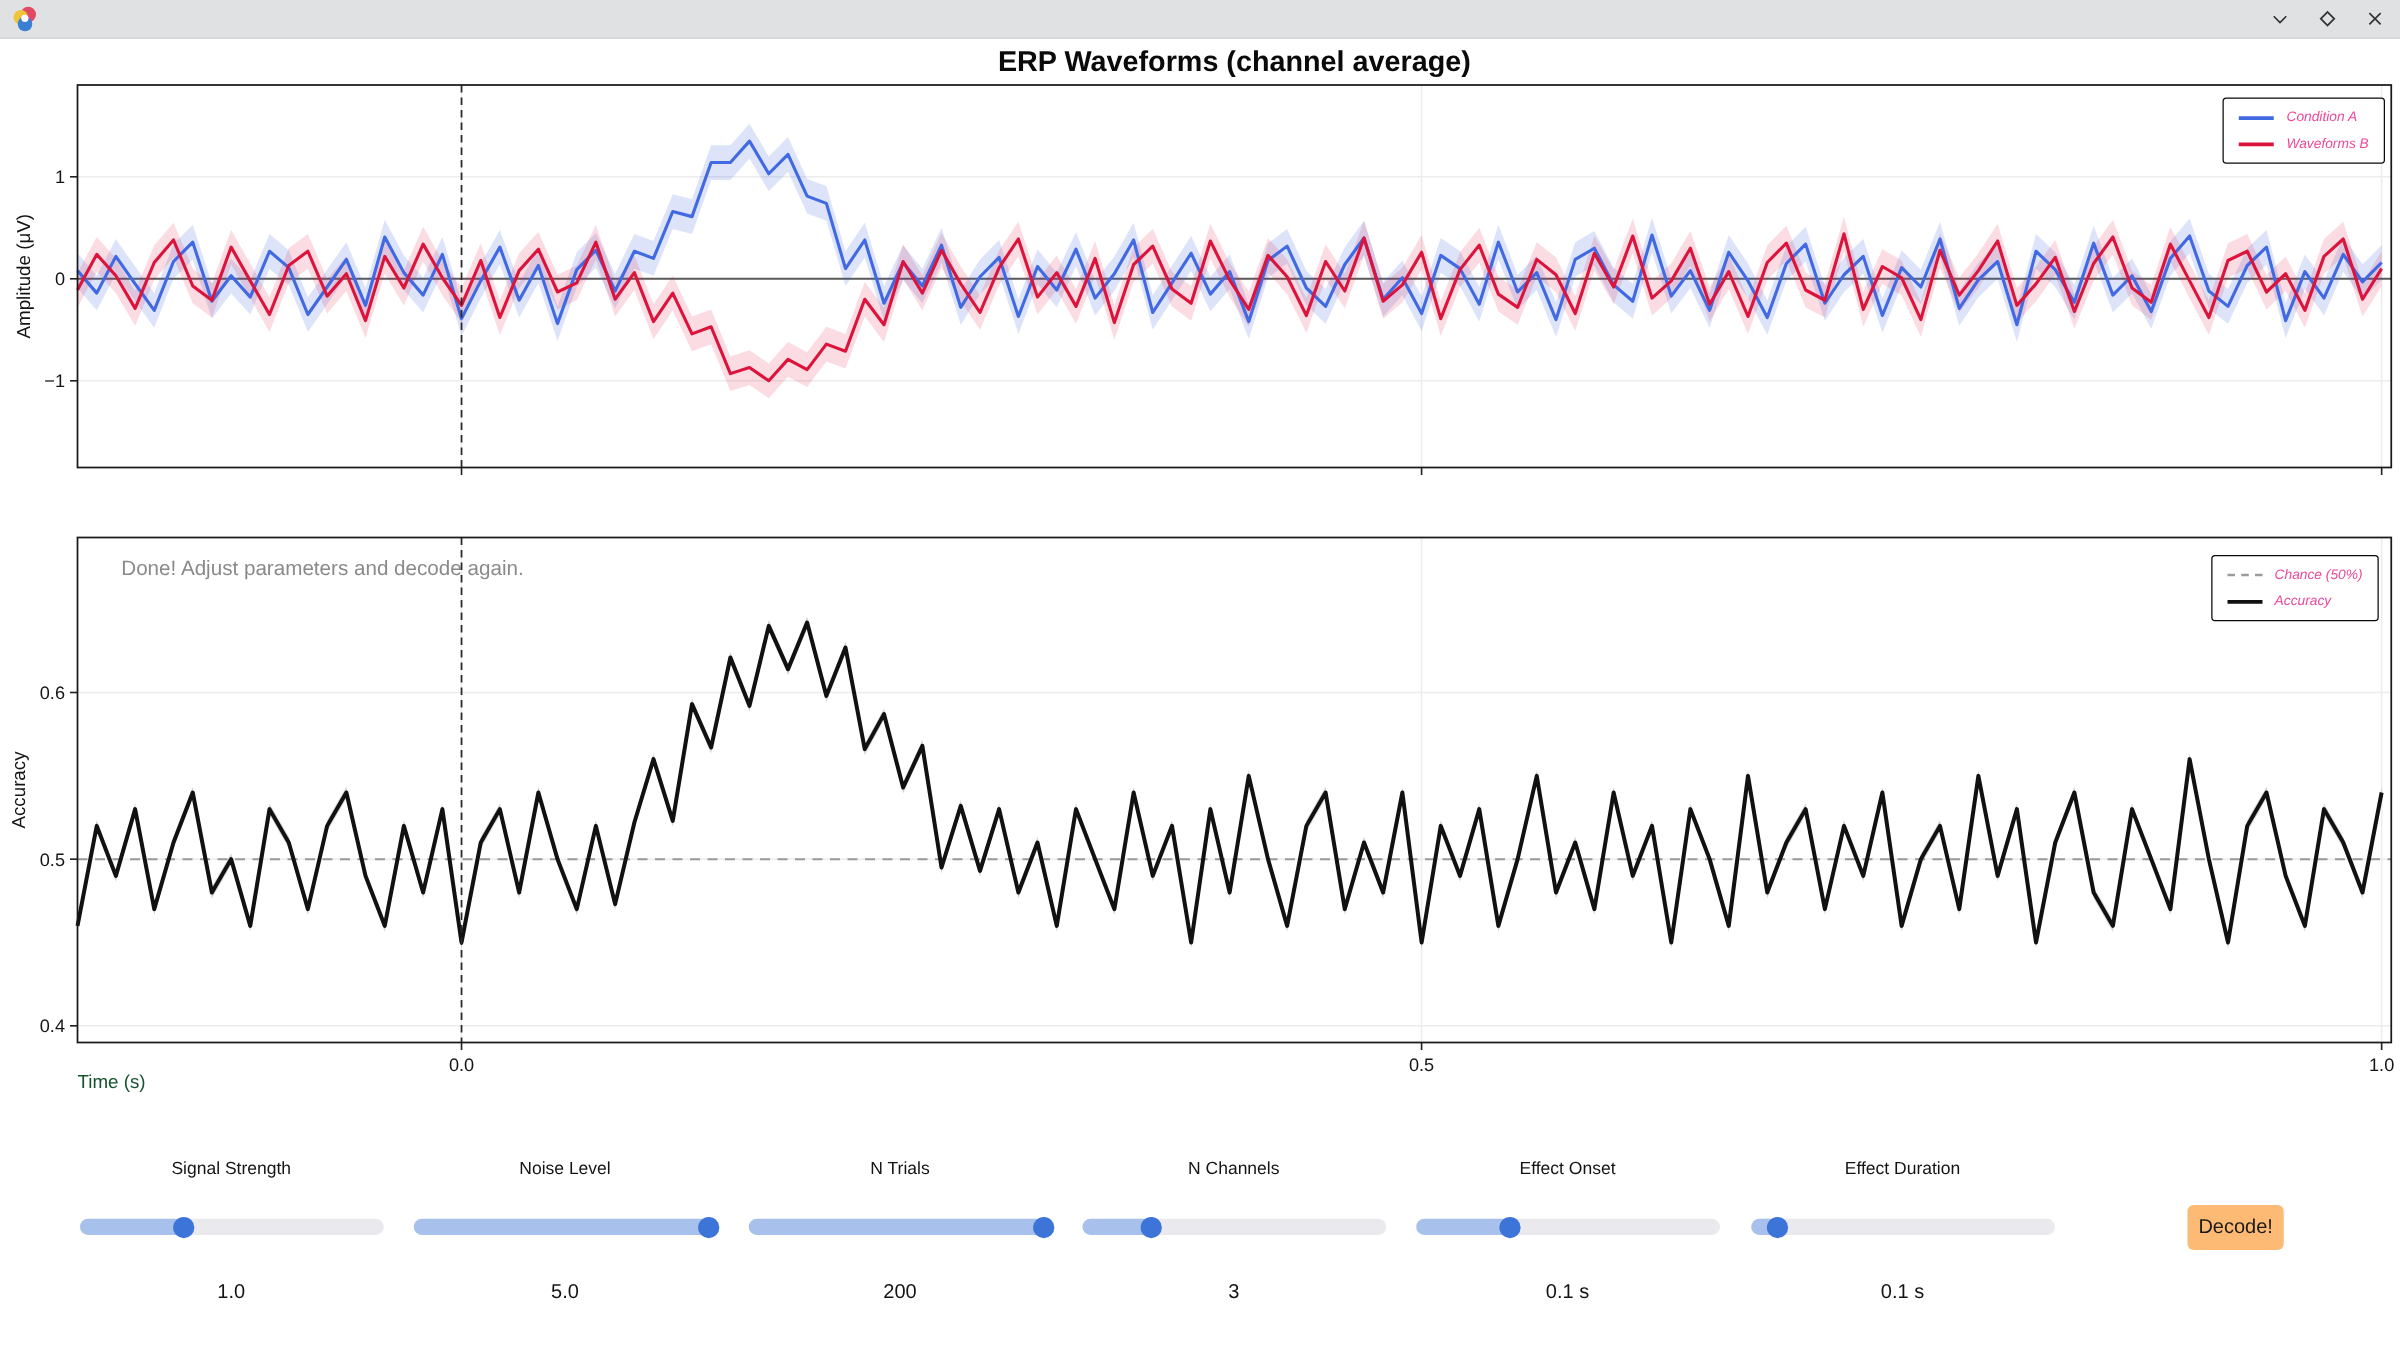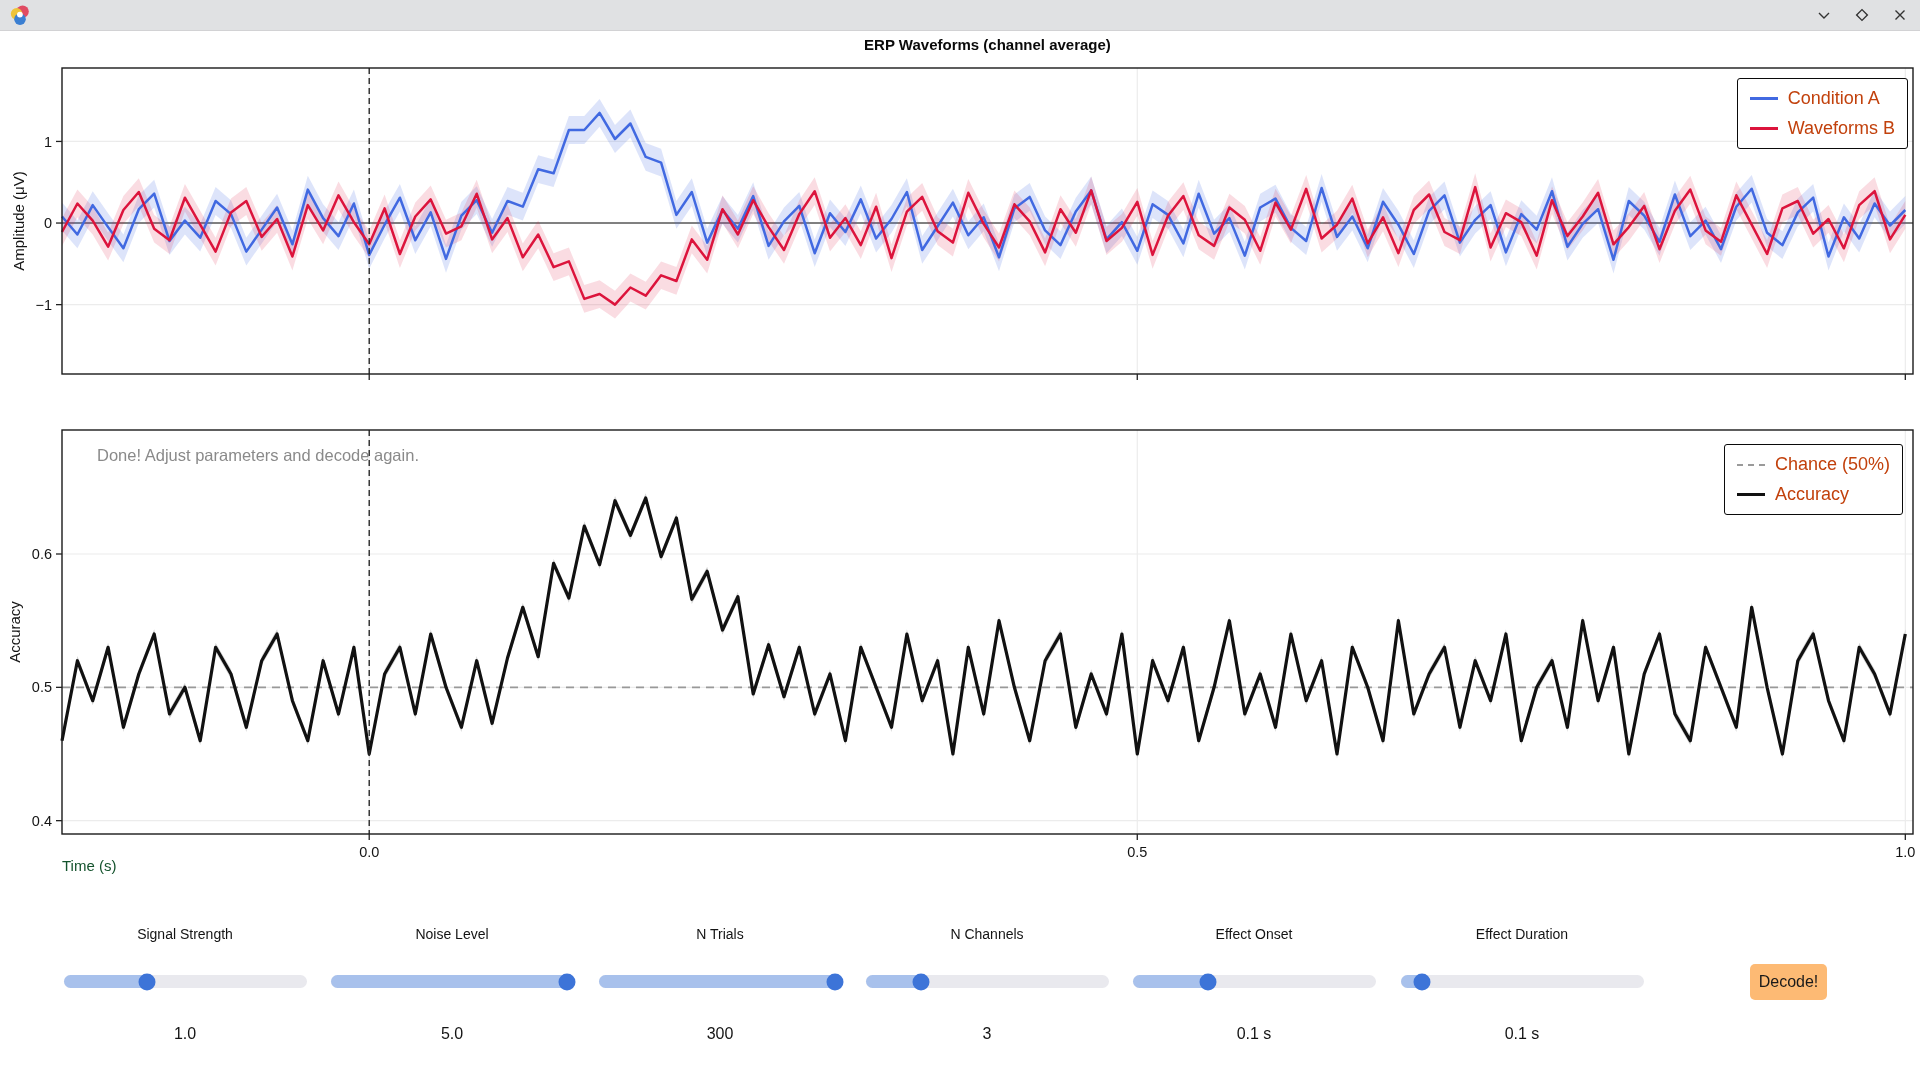--- a/index.html
+++ b/index.html
@@ -8,33 +8,33 @@
   
   .titlebar{position:absolute;left:0;top:0;width:1920px;height:30px;background:#e0e1e3;
             border-bottom:1px solid #d2d2d4;display:flex;align-items:center;}
   .tb-logo{position:absolute;left:9px;top:4px;width:22px;height:22px;}
   .tb-title{position:absolute;left:0;width:100%;text-align:center;font-size:15px;color:#3c3c3c;}
   .tb-controls{position:absolute;right:12px;top:0;height:30px;display:flex;align-items:center;gap:22px;}
   .tb-btn{width:16px;height:16px;display:flex;align-items:center;justify-content:center;cursor:default;}
   .tb-btn svg{display:block;}
   
   .plot-title{position:absolute;left:62px;width:1851px;text-align:center;
-              font-size:15px;font-weight:bold;color:#0a0a0a;}
+              font-size:23px;font-weight:bold;color:#0a0a0a;}
   #erp-title{top:36px;}
   #acc-title{top:407px;}
   .xlabel{position:absolute;left:62px;width:1851px;top:857px;text-align:left;font-size:15px;color:#14532d;}
   .annotation{position:absolute;left:97px;top:446px;font-size:16.5px;color:#8a8a8a;}
   svg.plots{position:absolute;left:0;top:0;}
   
   .legend{position:absolute;background:#fff;border:1px solid #0a0a0a;border-radius:3px;
           padding:9px 12px;display:flex;flex-direction:column;gap:9px;}
   #erp-legend{right:12px;top:78px;}
   #acc-legend{right:17px;top:444px;}
   .legend-row{display:flex;align-items:center;gap:10px;}
-  .legend-label{font-size:18px;color:#c2410c;white-space:nowrap;}
+  .legend-label{font-size:11px;color:#ec4899;white-space:nowrap;font-style:italic;}
   .swatch{width:28px;height:0;flex:0 0 28px;}
   .swatch.condA{border-top:3px solid #4169e1;}
   .swatch.condB{border-top:3px solid #dc143c;}
   .swatch.chance{border-top:2px dashed #9a9a9a;}
   .swatch.acc{border-top:3.5px solid #111;}
   
   .slider-col{position:absolute;top:926px;width:266px;display:flex;flex-direction:column;align-items:center;}
   .slider-label{font-size:14px;color:#141414;height:20px;}
   .slider-track{position:relative;margin-top:29px;width:243px;height:13px;border-radius:7px;background:#e9e9ee;cursor:pointer;}
   .slider-fill{position:absolute;left:0;top:0;height:13px;border-radius:7px;background:#a8c1ec;}
@@ -171,21 +171,21 @@
           <span class="slider-thumb" style="left: 97.5%;"></span>
         </div>
         <div class="slider-value">5.0</div>
       </div>
       <div class="slider-col" style="left: 587px;">
         <div class="slider-label">N Trials</div>
         <div class="slider-track">
           <span class="slider-fill" style="width: 97.5%;"></span>
           <span class="slider-thumb" style="left: 97.5%;"></span>
         </div>
-        <div class="slider-value">300</div>
+        <div class="slider-value">200</div>
       </div>
       <div class="slider-col" style="left: 854px;">
         <div class="slider-label">N Channels</div>
         <div class="slider-track">
           <span class="slider-fill" style="width: 23%;"></span>
           <span class="slider-thumb" style="left: 23%;"></span>
         </div>
         <div class="slider-value">3</div>
       </div>
       <div class="slider-col" style="left: 1121px;">

